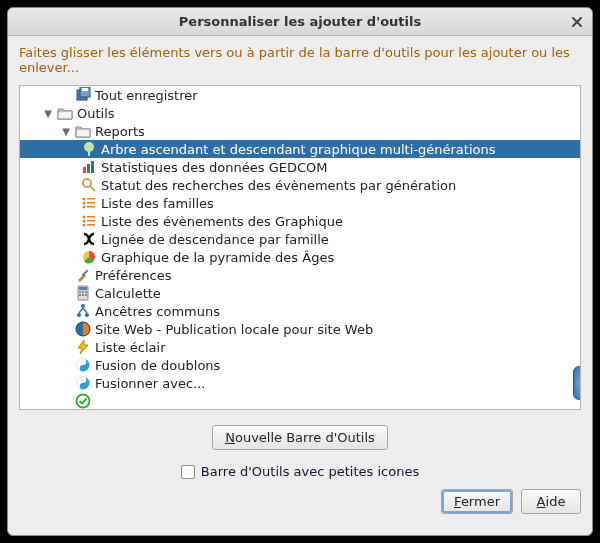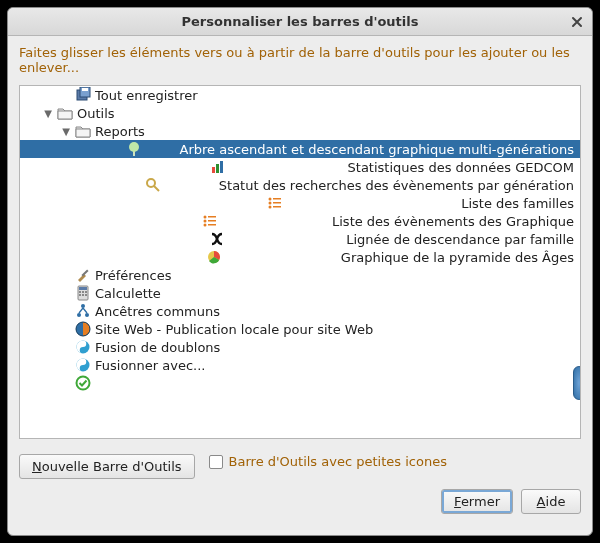--- a/index.html
+++ b/index.html
@@ -57,35 +57,36 @@
     color:#6a6a6a; font-size:10px; margin-right:2px;
   }
   .exp.blank { visibility:hidden; }
   .icon {
     width:17px; height:16px; display:inline-flex; align-items:center; justify-content:center;
     margin-right:4px; flex-shrink:0;
   }
   .label { }
   .d1 { padding-left:22px; }
   .d2 { padding-left:40px; }
-  .d3 { padding-left:58px;justify-content:space-between; }
+  .d3 { padding-left:46px; }
 
   .lower {
-    display:flex; align-items:flex-start; gap:14px;
+    display:flex; align-items:center; gap:14px;
     padding:11px 11px 6px 11px;
+    flex-direction:column;
   }
   .btn {
     background:linear-gradient(#fafafa,#e4e4e4);
     border:1px solid #a7a7a7; border-radius:3px;
     padding:4px 12px; color:#222; cursor:pointer;
     min-width:60px; text-align:center;
   }
   .btn .u { text-decoration:underline; }
   .check {
-    display:flex; align-items:center; gap:6px; color:#a16207;
+    display:flex; align-items:center; gap:6px; color:#0f172a;
   }
   .check .box {
     width:14px; height:14px; border:1px solid #8a8a8a; background:#fff; border-radius:2px;
   }
   .footer {
     display:flex; justify-content:flex-end; gap:8px;
     padding:4px 11px 21px 11px;
   }
   .footer .btn.primary { box-shadow:0 0 0 2px #7aa8d6 inset; }
 
@@ -100,21 +101,21 @@
   }
 
   svg { display:block; }
 </style>
 </head>
 <body>
 
 <div class="window">
 
   <div class="titlebar">
-    <span>Personnaliser les barres d'outils</span>
+    <span>Personnaliser les ajouter d'outils</span>
     <span class="close">
       <svg width="12" height="12" viewBox="0 0 12 12">
           <path d="M2 2 L10 10 M10 2 L2 10" stroke="#444" stroke-width="2" stroke-linecap="round"></path>
         </svg>
     </span>
   </div>
 
   <div class="instructions">Faites glisser les éléments vers ou à partir de la barre d'outils pour les ajouter ou les enlever...</div>
 
   <div class="tree-container">
@@ -271,20 +272,29 @@
         <div class="row d2">
           <span class="exp blank">▶</span>
           <span class="icon">
             <svg width="16" height="16">
               <circle cx="8" cy="8" r="7" fill="#2f6ea5"></circle>
               <path d="M8 1 A7 7 0 0 1 8 15" fill="#e67e22"></path>
               <circle cx="8" cy="8" r="7" fill="none" stroke="#123a5c"></circle>
             </svg>
           </span>
           <span class="label">Site Web - Publication locale pour site Web</span>
+        </div>
+        <div class="row d2">
+          <span class="exp blank">▶</span>
+          <span class="icon">
+            <svg width="16" height="16">
+              <polygon points="9,1 3,9 7,9 5,15 13,6 9,6" fill="#f4c20d" stroke="#b88a00"></polygon>
+            </svg>
+          </span>
+          <span class="label">Liste éclair</span>
         </div>
         <div class="row d2">
           <span class="exp blank">▶</span>
           <span class="icon">
             <svg width="16" height="16">
               <circle cx="8" cy="8" r="6.5" fill="#2f9fd0"></circle>
               <path d="M8 1.5 A3.25 3.25 0 0 1 8 8 A3.25 3.25 0 0 0 8 14.5 A6.5 6.5 0 0 1 8 1.5" fill="#fff"></path>
             </svg>
           </span>
           <span class="label">Fusion de doublons</span>

